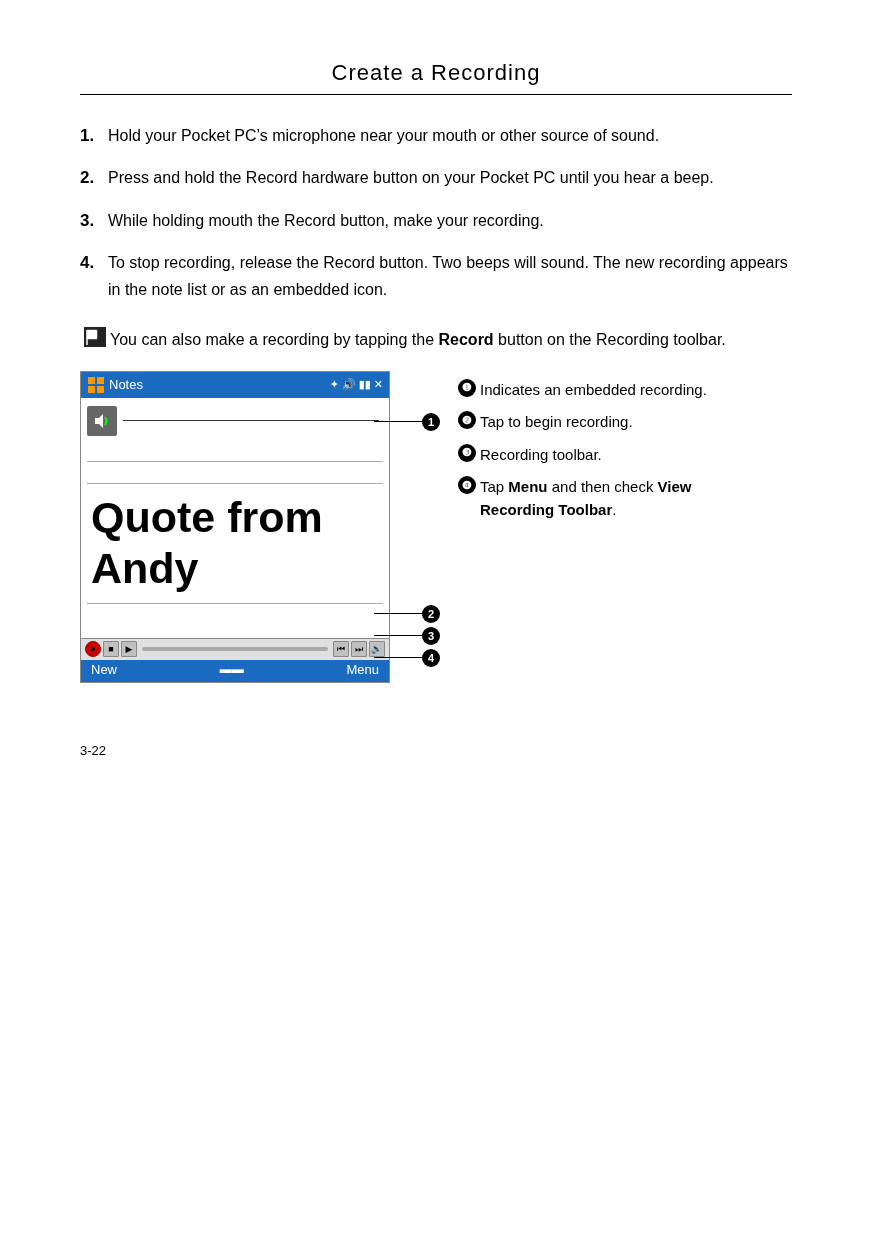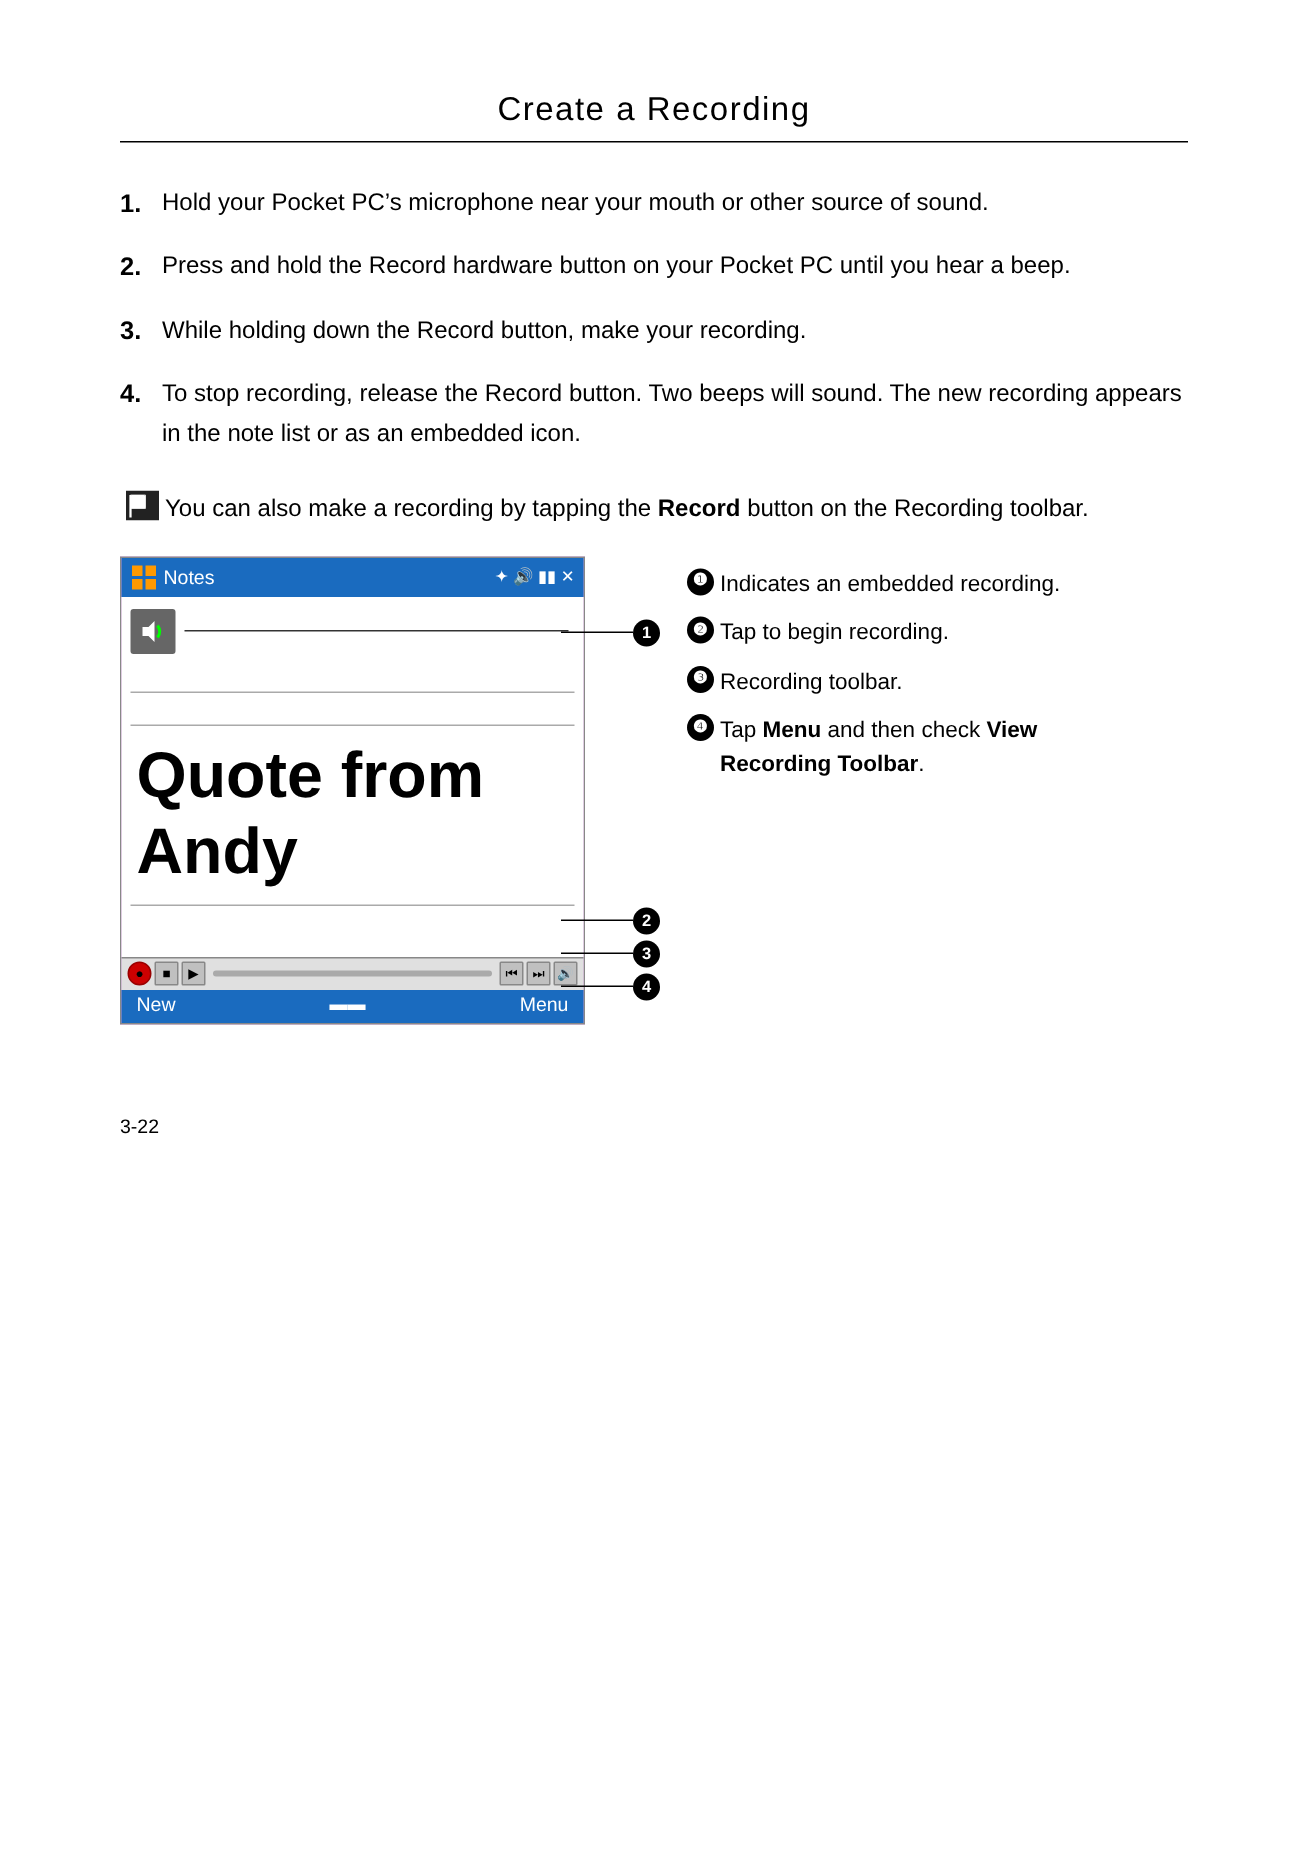--- a/index.html
+++ b/index.html
@@ -68,21 +68,21 @@
     .content-area {
       display: flex;
       gap: 24px;
       margin-top: 18px;
     }
     
     .device-screenshot {
       width: 310px;
       min-width: 310px;
       border: 1.5px solid #888;
-      background: #f0abfc;
+      background: #6d28d9;
       position: relative;
       font-family: Arial, sans-serif;
     }
     .device-titlebar {
       background: #1a6bbf;
       color: #fff;
       font-size: 13px;
       padding: 2px 6px;
       display: flex;
       align-items: center;
@@ -301,21 +301,21 @@
   <li>
     <span class="step-num">1.</span>
     <span class="step-text">Hold your Pocket PC’s microphone near your mouth or other source of sound.</span>
   </li>
   <li>
     <span class="step-num">2.</span>
     <span class="step-text">Press and hold the Record hardware button on your Pocket PC until you hear a beep.</span>
   </li>
   <li>
     <span class="step-num">3.</span>
-    <span class="step-text">While holding down the Record button, make your recording.</span>
+    <span class="step-text">While holding mouth the Record button, make your recording.</span>
   </li>
   <li>
     <span class="step-num">4.</span>
     <span class="step-text">To stop recording, release the Record button. Two beeps will sound. The new recording appears in the note list or as an embedded icon.</span>
   </li>
 </ol>
 
 <div class="note-block">
   <div class="note-line">
 

